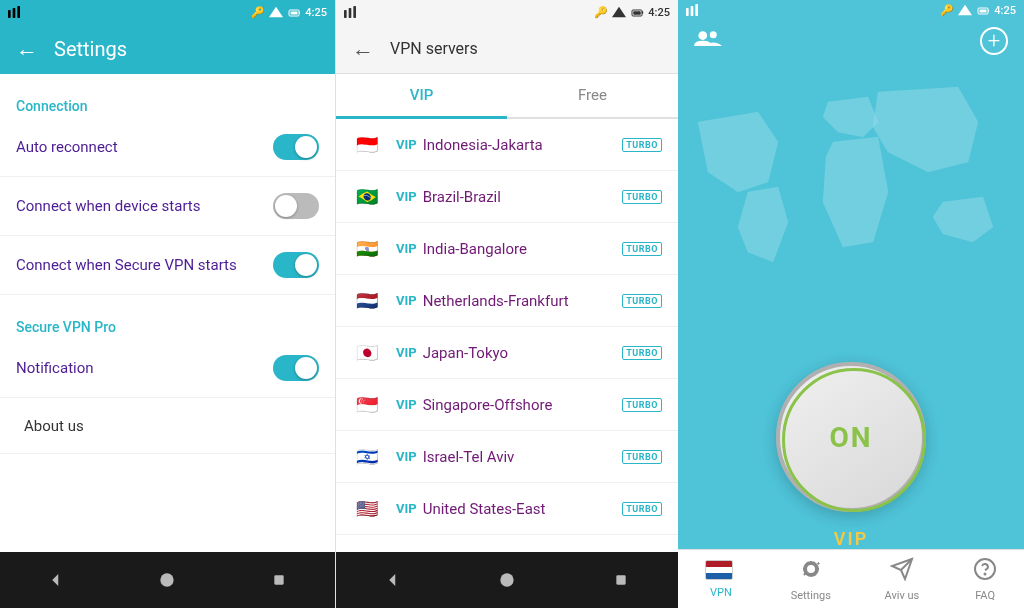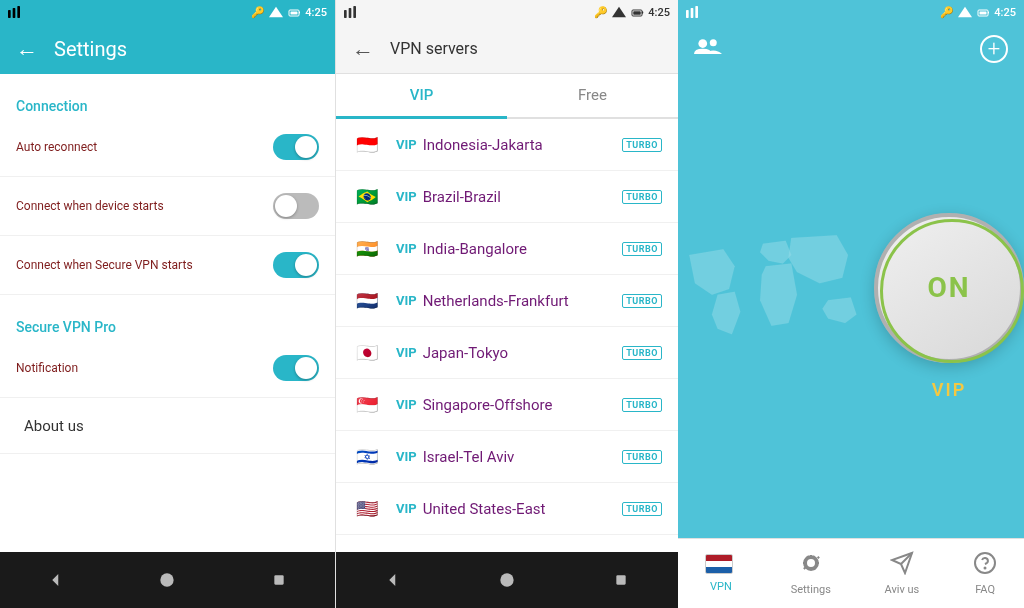--- a/index.html
+++ b/index.html
@@ -63,22 +63,22 @@
     }
     .settings-item {
       display: flex;
       align-items: center;
       justify-content: space-between;
       padding: 16px 16px;
       border-bottom: 1px solid #f0f0f0;
       min-height: 56px;
     }
     .settings-item .item-label {
-      font-size: 12px;
-      color: #7f1d1d;
+      font-size: 15px;
+      color: #4c1d95;
     }
     
     .toggle {
       width: 46px;
       height: 26px;
       border-radius: 13px;
       position: relative;
       cursor: pointer;
     }
     .toggle.on { background: #29b6c8; }
@@ -217,22 +217,21 @@
     .main-header {
       height: 50px;
       display: flex;
       align-items: center;
       justify-content: space-between;
       padding: 0 16px;
     }
     .main-content {
       flex: 1;
       display: flex;
-      flex-direction: row;
-      align-items: center;
+      flex-direction: column;
       justify-content: center;
       position: relative;
     }
     .vpn-button-container {
       position: relative;
       z-index: 10;
       display: flex;
       flex-direction: column;
       align-items: center;
       gap: 16px;

